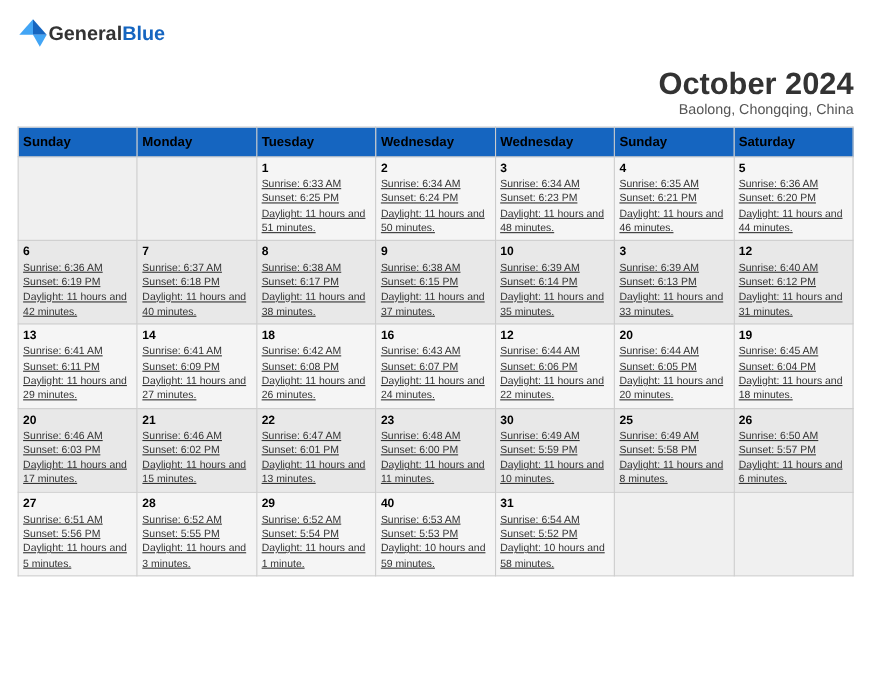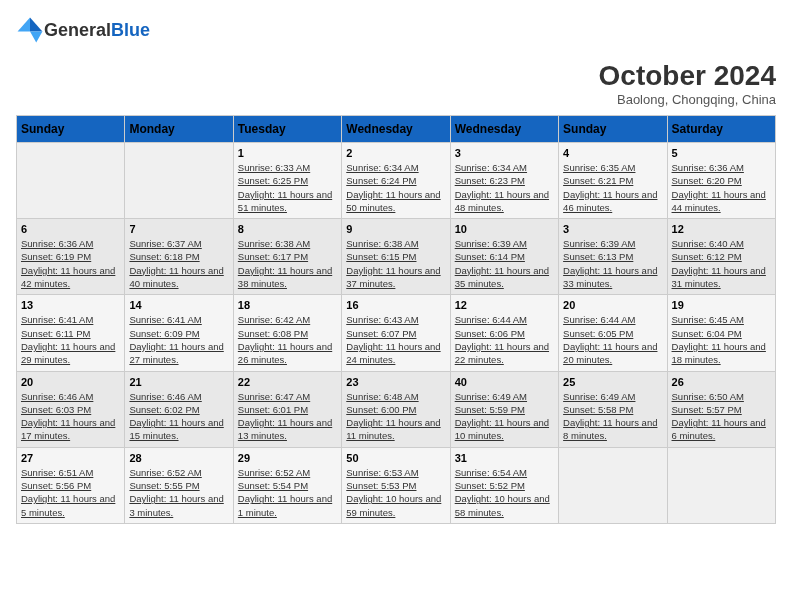--- a/index.html
+++ b/index.html
@@ -197,21 +197,21 @@
         </td>
         <td>
           <span class="day-number">22</span>
           <div class="day-info">Sunrise: 6:47 AM<br>Sunset: 6:01 PM<br>Daylight: 11 hours and 13 minutes.</div>
         </td>
         <td>
           <span class="day-number">23</span>
           <div class="day-info">Sunrise: 6:48 AM<br>Sunset: 6:00 PM<br>Daylight: 11 hours and 11 minutes.</div>
         </td>
         <td>
-          <span class="day-number">40</span>
+          <span class="day-number">30</span>
           <div class="day-info">Sunrise: 6:49 AM<br>Sunset: 5:59 PM<br>Daylight: 11 hours and 10 minutes.</div>
         </td>
         <td>
           <span class="day-number">25</span>
           <div class="day-info">Sunrise: 6:49 AM<br>Sunset: 5:58 PM<br>Daylight: 11 hours and 8 minutes.</div>
         </td>
         <td>
           <span class="day-number">26</span>
           <div class="day-info">Sunrise: 6:50 AM<br>Sunset: 5:57 PM<br>Daylight: 11 hours and 6 minutes.</div>
         </td>
@@ -223,21 +223,21 @@
         </td>
         <td>
           <span class="day-number">28</span>
           <div class="day-info">Sunrise: 6:52 AM<br>Sunset: 5:55 PM<br>Daylight: 11 hours and 3 minutes.</div>
         </td>
         <td>
           <span class="day-number">29</span>
           <div class="day-info">Sunrise: 6:52 AM<br>Sunset: 5:54 PM<br>Daylight: 11 hours and 1 minute.</div>
         </td>
         <td>
-          <span class="day-number">50</span>
+          <span class="day-number">40</span>
           <div class="day-info">Sunrise: 6:53 AM<br>Sunset: 5:53 PM<br>Daylight: 10 hours and 59 minutes.</div>
         </td>
         <td>
           <span class="day-number">31</span>
           <div class="day-info">Sunrise: 6:54 AM<br>Sunset: 5:52 PM<br>Daylight: 10 hours and 58 minutes.</div>
         </td>
         <td class="empty-cell"></td>
         <td class="empty-cell"></td>
       </tr>
     </tbody>

